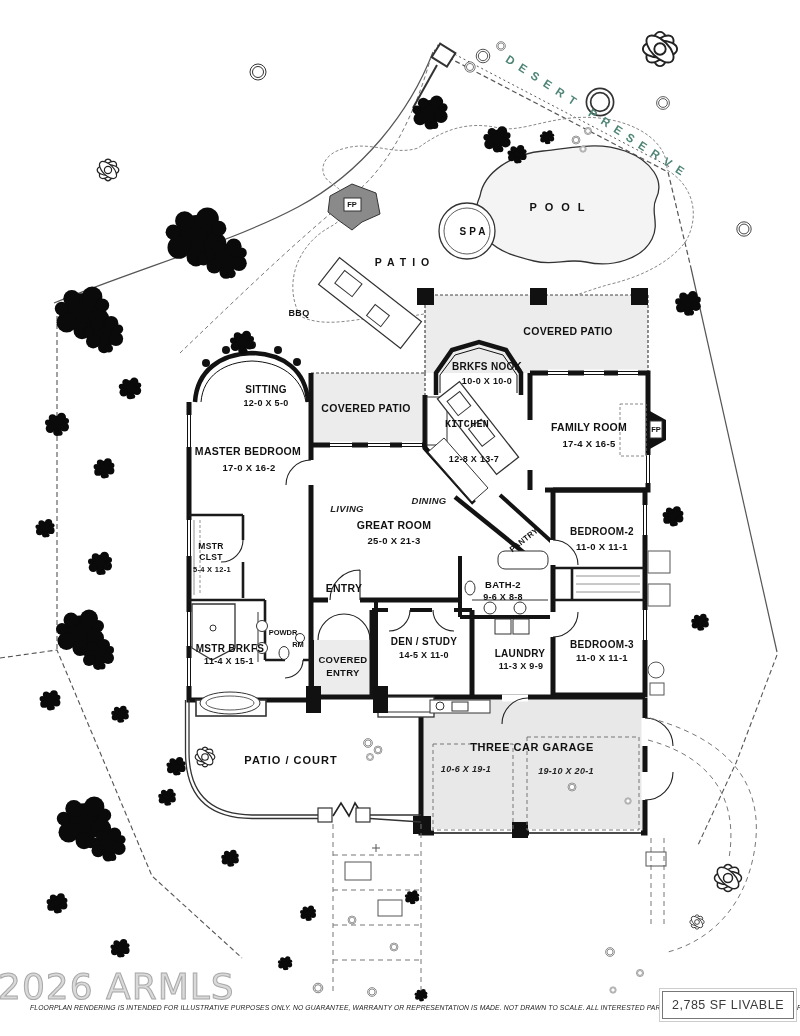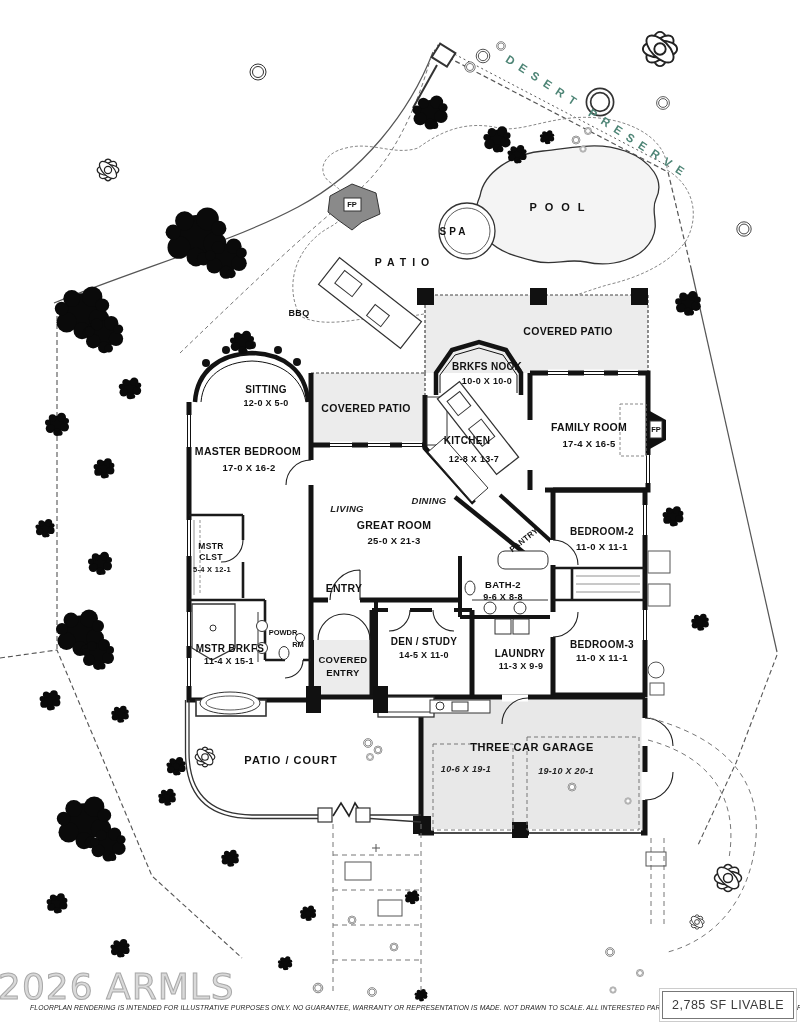--- a/index.html
+++ b/index.html
@@ -400,32 +400,32 @@
         <use href="#boulder" transform="translate(610,952) scale(.55)"></use>
     <use href="#boulder" transform="translate(640,973) scale(.45)"></use>
         <use href="#boulder" transform="translate(613,990) scale(.4)"></use>
     <use href="#boulder" transform="translate(572,787) scale(.5)"></use>
         <use href="#boulder" transform="translate(628,801) scale(.4)"></use>
   </g>
 </svg>
 
   <div class="lbl teal rot33" style="left:598px;top:117px;">DESERT PRESERVE</div>
   <div class="lbl ls8" style="left:561px;top:207px;font-size:11px;">POOL</div>
-  <div class="lbl ls3" style="left:454px;top:231px;">SPA</div>
+  <div class="lbl ls3" style="left:474px;top:231px;">SPA</div>
   <div class="lbl ls6" style="left:405px;top:262px;font-size:10.5px;">PATIO</div>
   <div class="lbl tiny" style="left:352px;top:204px;">FP</div>
   <div class="lbl" style="left:299px;top:313px;font-size:9px;text-align:right;">BBQ</div>
 
   <div class="lbl" style="left:568px;top:331px;font-size:10.5px;">COVERED PATIO</div>
   <div class="lbl" style="left:487px;top:366px;">BRKFS NOOK</div>
   <div class="lbl dim" style="left:487px;top:381px;">10-0 X 10-0</div>
   <div class="lbl" style="left:589px;top:427px;font-size:10.5px;">FAMILY ROOM</div>
   <div class="lbl dim" style="left:589px;top:443px;font-size:9.5px;">17-4 X 16-5</div>
   <div class="lbl tiny" style="left:656px;top:429px;">FP</div>
-  <div class="lbl" style="left:467px;top:440px;">KITCHEN</div>
+  <div class="lbl" style="left:467px;top:424px;font-family:Liberation Mono, monospace;">KITCHEN</div>
   <div class="lbl dim" style="left:474px;top:459px;">12-8 X 13-7</div>
   <div class="lbl" style="left:266px;top:389px;">SITTING</div>
   <div class="lbl dim" style="left:266px;top:403px;">12-0 X 5-0</div>
   <div class="lbl" style="left:366px;top:408px;font-size:10.5px;">COVERED PATIO</div>
   <div class="lbl" style="left:248px;top:451px;font-size:10.5px;">MASTER BEDROOM</div>
   <div class="lbl dim" style="left:249px;top:467px;font-size:9.5px;">17-0 X 16-2</div>
   <div class="lbl it" style="left:347px;top:508px;font-size:9.5px;">LIVING</div>
   <div class="lbl it" style="left:429px;top:500px;font-size:9.5px;">DINING</div>
   <div class="lbl" style="left:394px;top:525px;font-size:10.5px;">GREAT ROOM</div>
   <div class="lbl dim" style="left:394px;top:540px;font-size:9.5px;">25-0 X 21-3</div>

